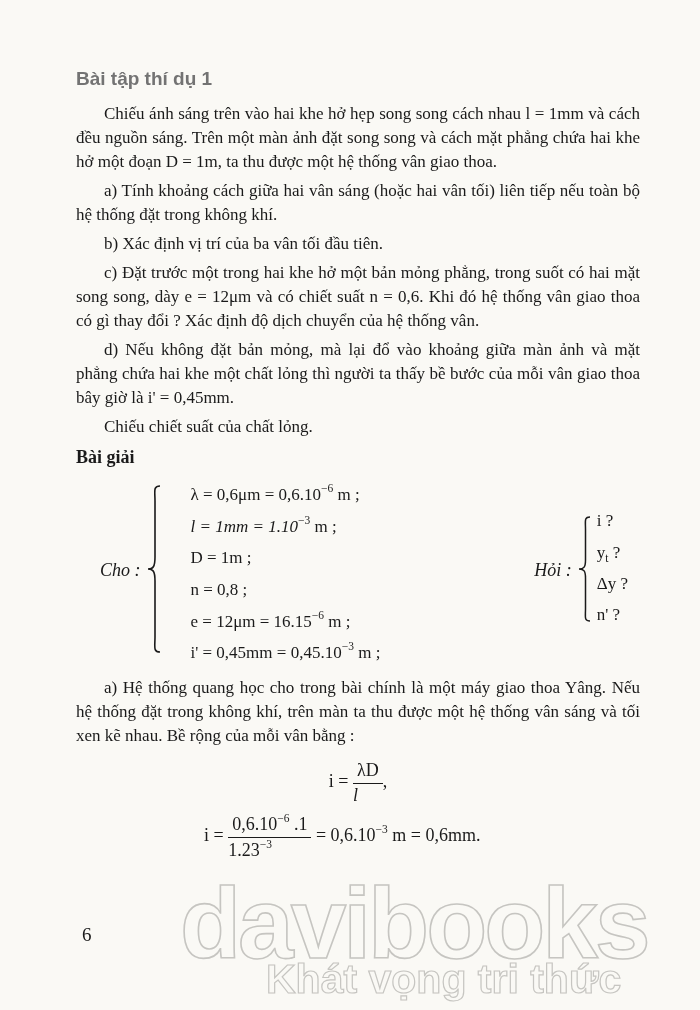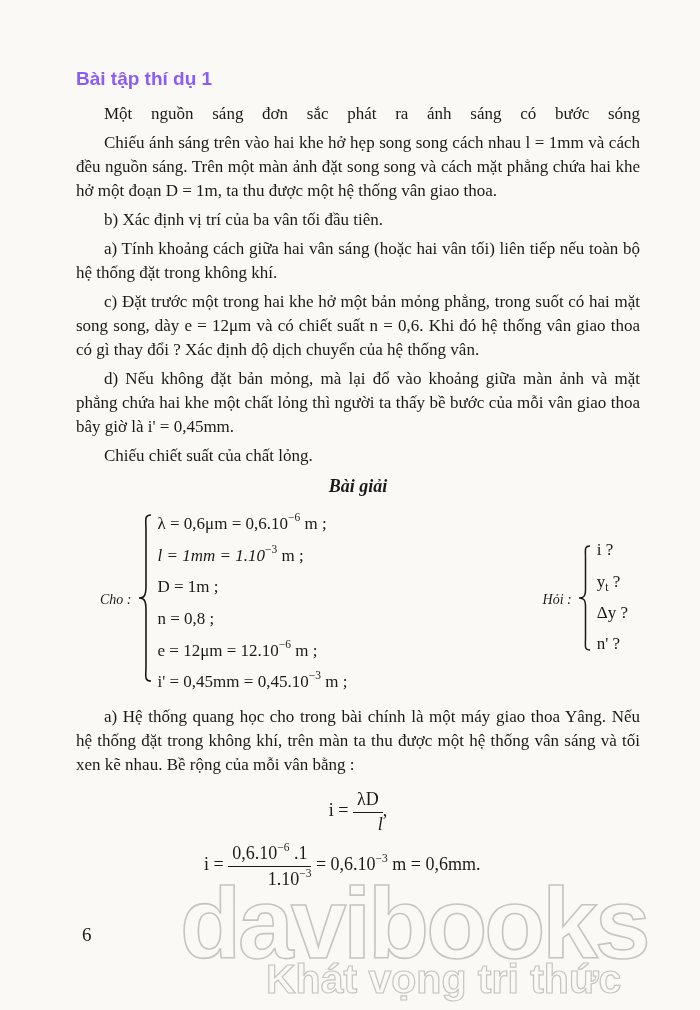--- a/index.html
+++ b/index.html
@@ -10,48 +10,48 @@
     font-family:"Liberation Serif", serif;
     color:#1a1a1a;
   }
   .content{
     position:relative;z-index:2;
     padding:68px 60px 0 76px;
   }
   .doc-title{
     font-family:"Liberation Sans", sans-serif;
     font-size:19px;font-weight:bold;
-    margin:0 0 12px 0;color:#8b5cf6;
+    margin:0 0 12px 0;color:#737373;
   }
   p.body{
     font-size:17px;line-height:24px;
     text-align:justify;text-indent:28px;
     margin:0 0 5px 0;
   }
   .p1-line1{display:block;text-indent:28px;text-align:justify;text-align-last:justify;}
   .p1-line2{display:block;}
   .solution-heading{
-    text-align:center;font-weight:bold;font-style:italic;
+    text-align:left;font-weight:bold;
     font-size:18px;margin:8px 0 8px 0;
   }
   .given-row{
     display:flex;justify-content:space-between;align-items:center;
     margin:2px 0 10px 0;padding-left:24px;padding-right:12px;
   }
   .group{display:flex;align-items:center;}
-  .group-label{font-style:italic;font-size:14px;margin-right:6px;white-space:nowrap;}
+  .group-label{font-style:italic;font-size:18px;margin-right:6px;white-space:nowrap;}
   .brace{display:block;margin-right:6px;}
-  .given-list{font-size:17px;line-height:27px;white-space:nowrap;}
+  .given-list{font-size:17px;line-height:27px;white-space:nowrap;margin-left:24px;}
   .asked-list{font-size:17px;line-height:26px;white-space:nowrap;}
   sup{font-size:11.5px;position:relative;top:-1px;}
   sub{font-size:11.5px;}
   .eq{font-size:18px;}
   .eq1{text-align:center;margin:12px 0 6px 0;}
   .eq2{margin:8px 0 0 128px;}
-  .frac{display:inline-block;vertical-align:middle;text-align:right;line-height:1.15;}
+  .frac{display:inline-block;vertical-align:middle;text-align:left;line-height:1.15;}
   .frac .num{display:block;padding:0 4px 2px 4px;border-bottom:1.6px solid #1a1a1a;}
   .frac .den{display:block;padding-top:1px;}
   .it{font-style:italic;}
   .page-num{
     position:absolute;left:82px;top:924px;z-index:2;
     font-size:19px;
   }
   .watermark{
     position:absolute;z-index:1;pointer-events:none;
     font-family:"Liberation Sans", sans-serif;
@@ -70,48 +70,47 @@
   }
 </style>
 </head>
 <body>
 
 <div class="content">
 
   <h1 class="doc-title">Bài tập thí dụ 1</h1>
 
   <p class="body">
-      <span class="p1-line1">Một nguồn sáng đơn sắc phát ra ánh sáng có bước sóng</span>
     </p>
 
   <p class="body">Chiếu ánh sáng trên vào hai khe hở hẹp song song cách nhau l = 1mm và cách đều nguồn sáng. Trên một màn ảnh đặt song song và cách mặt phẳng chứa hai khe hở một đoạn D = 1m, ta thu được một hệ thống vân giao thoa.</p>
 
+  <p class="body">a) Tính khoảng cách giữa hai vân sáng (hoặc hai vân tối) liên tiếp nếu toàn bộ hệ thống đặt trong không khí.</p>
   <p class="body">b) Xác định vị trí của ba vân tối đầu tiên.</p>
-  <p class="body">a) Tính khoảng cách giữa hai vân sáng (hoặc hai vân tối) liên tiếp nếu toàn bộ hệ thống đặt trong không khí.</p>
   <p class="body">c) Đặt trước một trong hai khe hở một bản mỏng phẳng, trong suốt có hai mặt song song, dày e = 12μm và có chiết suất n = 0,6. Khi đó hệ thống vân giao thoa có gì thay đổi ? Xác định độ dịch chuyển của hệ thống vân.</p>
   <p class="body">d) Nếu không đặt bản mỏng, mà lại đổ vào khoảng giữa màn ảnh và mặt phẳng chứa hai khe một chất lỏng thì người ta thấy bề bước của mỗi vân giao thoa bây giờ là i' =  0,45mm.</p>
   <p class="body">Chiếu chiết suất của chất lỏng.</p>
 
   <div class="solution-heading">Bài giải</div>
 
   <div class="given-row">
 
     <div class="group">
       <span class="group-label">Cho :</span>
       <span class="brace">
         <svg width="14" height="170" viewBox="0 0 14 170">
           <path d="M13 2 C6 2 8 7 8 17 L8 73 C8 83 6 85 1 85 C6 85 8 87 8 97 L8 153 C8 163 6 168 13 168" fill="none" stroke="#1a1a1a" stroke-width="1.6"></path>
         </svg>
       </span>
       <div class="given-list">
         <div><span>λ = 0,6μm = 0,6.10</span><sup>−6</sup><span> m ;</span></div>
         <div><span class="it">l = 1mm = 1.10</span><sup>−3</sup><span> m ;</span></div>
         <div><span>D = 1m ;</span><sup></sup><span></span></div>
         <div><span>n = 0,8 ;</span><sup></sup><span></span></div>
-        <div><span>e = 12μm = 12.10</span><sup>−6</sup><span> m ;</span></div>
+        <div><span>e = 12μm = 16.15</span><sup>−6</sup><span> m ;</span></div>
         <div><span>i' = 0,45mm = 0,45.10</span><sup>−3</sup><span> m ;</span></div>
       </div>
     </div>
 
     <div class="group">
       <span class="group-label">Hỏi :</span>
       <span class="brace">
         <svg width="13" height="108" viewBox="0 0 13 108">
           <path d="M12 2 C6 2 7.5 6 7.5 14 L7.5 45 C7.5 52 6 54 1 54 C6 54 7.5 56 7.5 63 L7.5 94 C7.5 102 6 106 12 106" fill="none" stroke="#1a1a1a" stroke-width="1.5"></path>
         </svg>
@@ -126,21 +125,21 @@
 
   </div>
 
   <p class="body">a) Hệ thống quang học cho trong bài chính là một máy giao thoa Yâng. Nếu hệ thống đặt trong không khí, trên màn ta thu được một hệ thống vân sáng và tối xen kẽ nhau. Bề rộng của mỗi vân bằng :</p>
 
   <div class="eq eq1">
     <span>i = </span><span class="frac"><span class="num">λD</span><span class="den it">l</span></span><span>,</span>
   </div>
 
   <div class="eq eq2">
-    <span>i = </span><span class="frac"><span class="num"><span>0,6.10</span><sup>−6</sup><span> .1</span></span><span class="den"><span>1.10</span><sup>−3</sup><span></span></span></span><span><span> = 0,6.10</span><sup>−3</sup><span> m = 0,6mm.</span></span>
+    <span>i = </span><span class="frac"><span class="num"><span>0,6.10</span><sup>−6</sup><span> .1</span></span><span class="den"><span>1.23</span><sup>−3</sup><span></span></span></span><span><span> = 0,6.10</span><sup>−3</sup><span> m = 0,6mm.</span></span>
   </div>
 
 </div>
 
 <div class="page-num">6</div>
 
 <div class="watermark wm-main">davibooks</div>
 <div class="watermark wm-sub">Khát vọng tri thức</div>
 
 </body></html>

